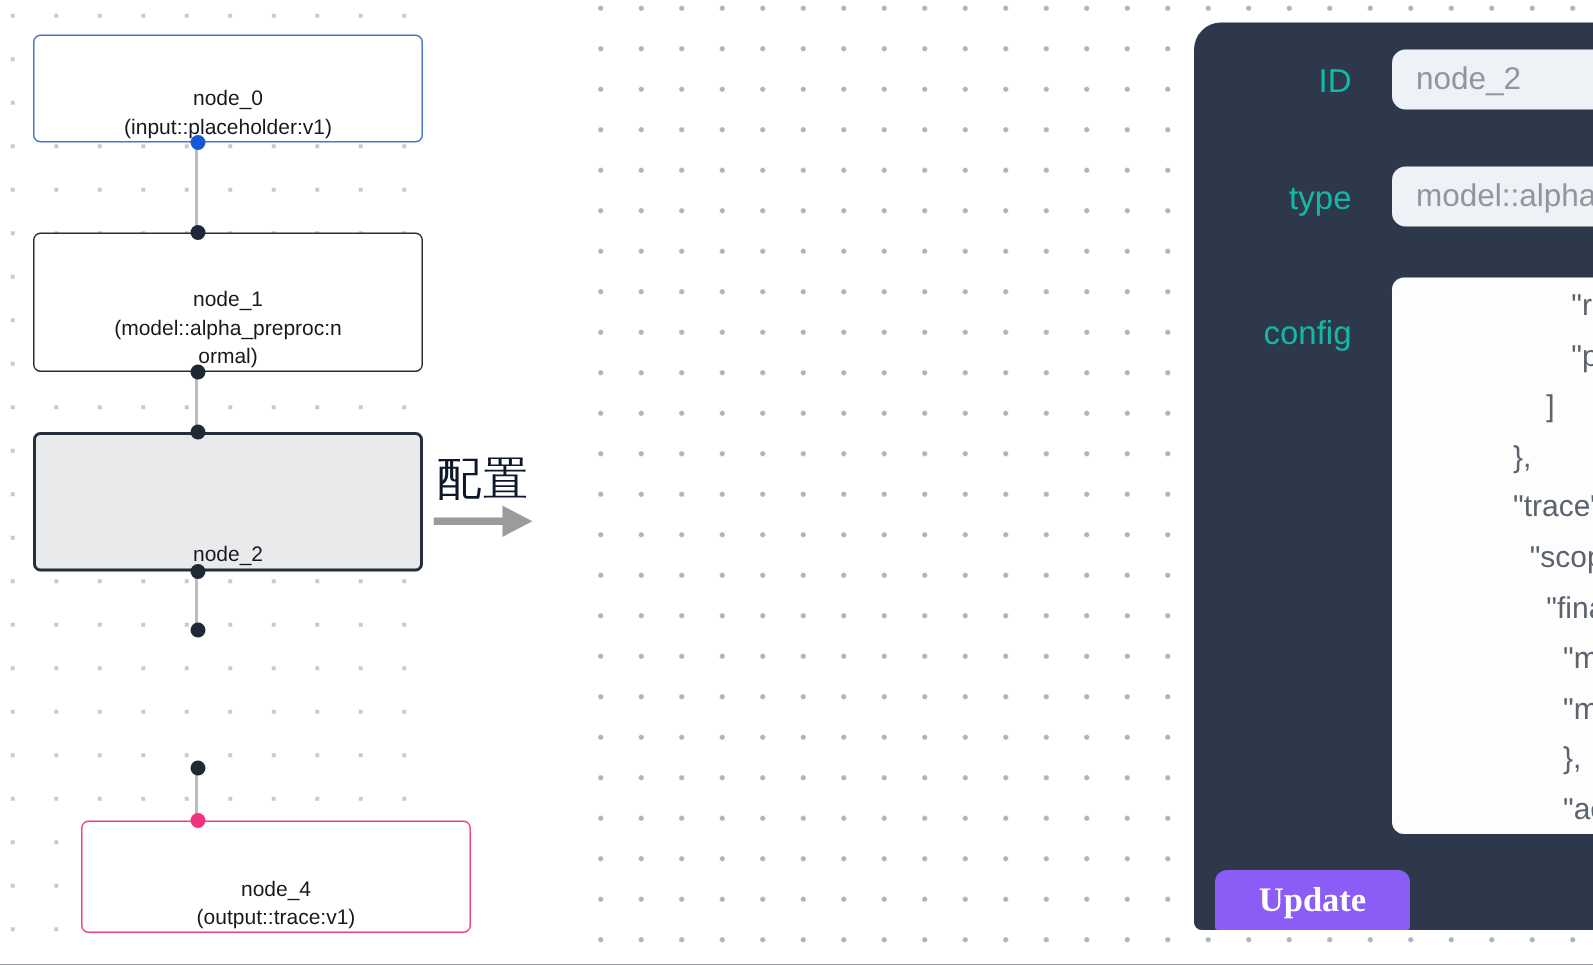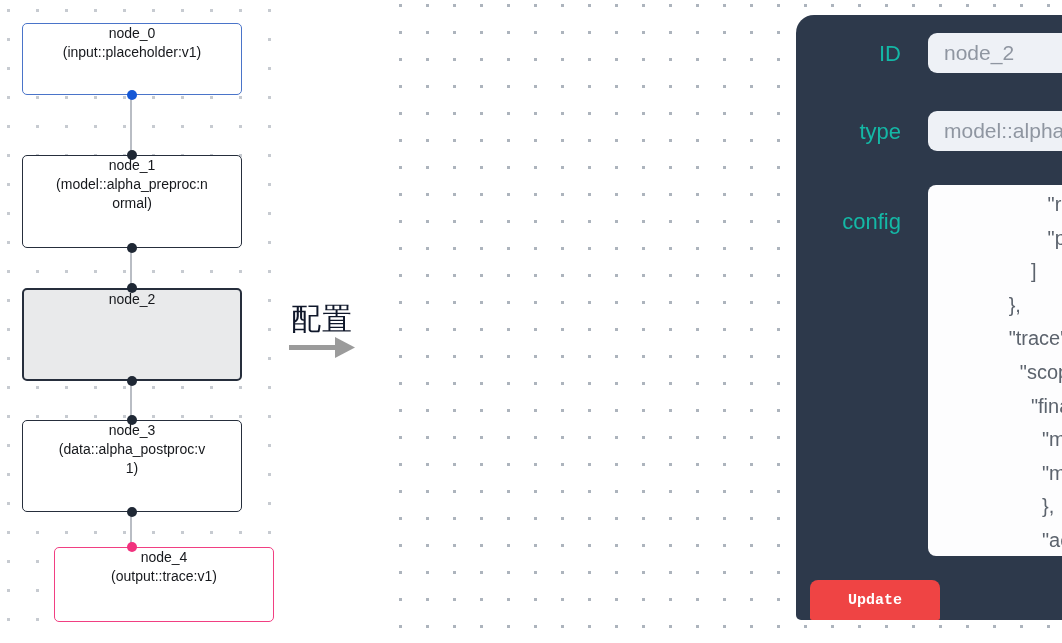--- a/index.html
+++ b/index.html
@@ -16,23 +16,23 @@
     background-size:29px 29px; background-position:-6px -4px;
   }
   .canvas-right {
     position:absolute; left:388px; top:0; width:674px; height:643px;
     background-image: radial-gradient(circle, #adb4bd 1.6px, rgba(0,0,0,0) 1.7px);
     background-size:27px 27px; background-position:-1px -8px;
   }
 
   
   .node {
-    position:absolute; left:22px; width:220px; background:#ffffff;
+    position:absolute; left:22px; width:260px; background:#ffffff;
     border:1.5px solid #262e3c; border-radius:5px;
-    display:flex; align-items:flex-start; justify-content:center;
+    display:flex; align-items:flex-end; justify-content:center;
   }
   .node .txt {
     width:152px; text-align:center; font-size:14px; line-height:19px;
     color:#16181c; word-break:break-all;
   }
   #node0 { top:23px;  height:72px; border-color:#4a74c9; }
   #node1 { top:155px; height:93px; }
   #node2 { top:288px; height:93px; border-width:2.5px; background:#e9eaeb; }
   #node3 { top:420px; height:92px; }
   #node4 { top:547px; height:75px; border-color:#f13f82;margin-left:32px; }
@@ -85,23 +85,23 @@
     background:#fdfdfe; border-radius:8px; overflow:hidden;
   }
   .code-pre {
     margin:0; padding:3px 40px 0 14px;
     font-family:"Liberation Sans", sans-serif;
     font-size:20px; line-height:33.6px; color:#5c636d; white-space:pre;
   }
 
   .update-btn {
     position:absolute; left:14px; bottom:0; width:130px; height:40px;
-    background:#ef4444; color:#ffffff; border:none;
+    background:#8b5cf6; color:#ffffff; border:none;
     border-radius:8px 8px 2px 2px;
-    font-family:Liberation Mono, monospace; font-size:15px; font-weight:600;
+    font-family:Liberation Serif, serif; font-size:23px; font-weight:600;
     cursor:pointer;
   }
 </style>
 </head>
 <body>
 
 <div class="canvas-left">
   <div class="edge" id="edge0"></div>
   <div class="edge" id="edge1"></div>
   <div class="edge" id="edge2"></div>
@@ -115,26 +115,20 @@
   </div>
   <div class="node" id="node1">
     <div class="txt">
       <div>node_1</div>
       <div>(model::alpha_preproc:normal)</div>
     </div>
   </div>
   <div class="node" id="node2">
     <div class="txt">
       <div>node_2</div>
-    </div>
-  </div>
-  <div class="node" id="node3">
-    <div class="txt">
-      <div>node_3</div>
-      <div>(data::alpha_postproc:v1)</div>
     </div>
   </div>
   <div class="node" id="node4">
     <div class="txt">
       <div>node_4</div>
       <div>(output::trace:v1)</div>
     </div>
   </div>
 
   <div class="port" id="port0b"></div>

